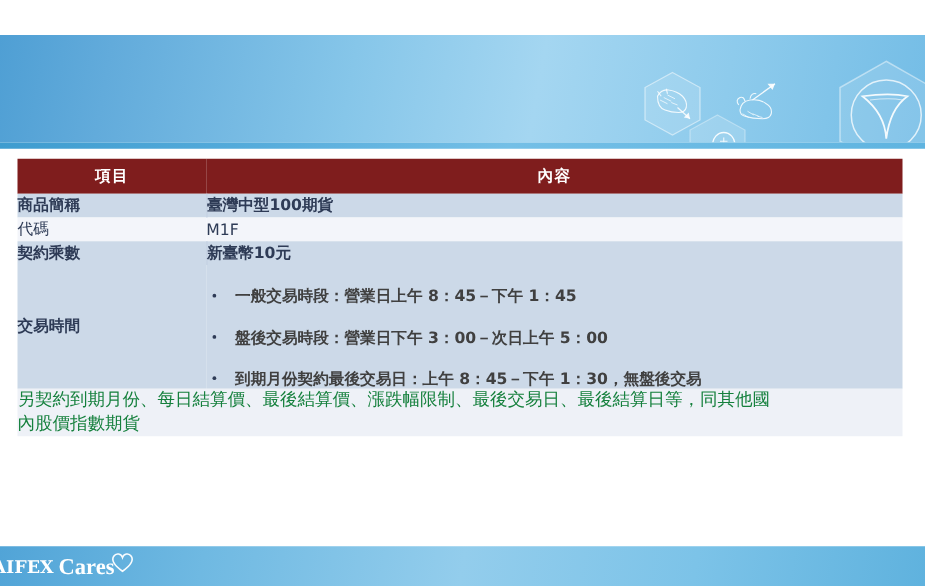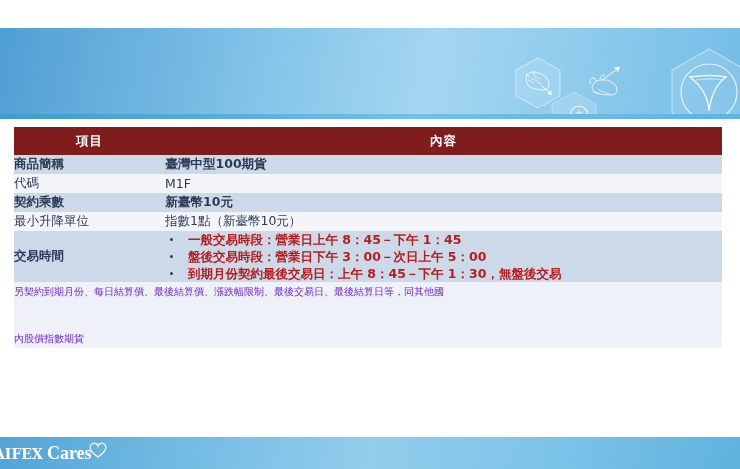--- a/index.html
+++ b/index.html
@@ -78,41 +78,42 @@
     border-right:1px solid #c2d0e1;
     height:45px;
     white-space:nowrap;
   }
   .cell-value-tall{
     padding:6px 0 6px 11px;
     height:50px;
   }
   .bullets{list-style:none;margin:0;padding:0;}
   .bullets li{
-    font-size:12.5px;color:#b91c1c;
+    font-size:12.5px;color:#404040;
     line-height:17px;
     position:relative;
     padding-left:23px;
     white-space:nowrap;
+    margin-top:16px;
   }
   .bullets li::before{
     content:"";
     position:absolute;left:5px;top:7px;
     width:3px;height:3px;border-radius:50%;
     background:#2e3b56;
   }
 
   
   .note-cell{
     background:#eef1f7;
-    font-size:10px;color:#6d28d9;
+    font-size:14px;color:#15803d;
     line-height:19px;
     padding:8px 10px 8px 11px;
   }
-  .note-cell .l2{display:block;margin-top:28px;}
+  .note-cell .l2{display:block;}
 
   
   .footer-band{
     position:absolute;left:0;top:437px;width:740px;height:32px;
     background:linear-gradient(100deg,#51a4d7 0%,#6fb9e2 22%,#93cdec 50%,#7cc3e8 75%,#5fb2de 100%);
     overflow:hidden;
   }
   .footer-logo{
     position:absolute;left:-6px;top:6px;
     display:flex;align-items:center;
@@ -190,24 +191,20 @@
       <td class="cell-value">臺灣中型100期貨</td>
     </tr>
     <tr class="r-odd">
       <td class="cell-label">代碼</td>
       <td class="cell-value">M1F</td>
     </tr>
     <tr class="r-even">
       <td class="cell-label">契約乘數</td>
       <td class="cell-value">新臺幣10元</td>
     </tr>
-    <tr class="r-odd">
-      <td class="cell-label">最小升降單位</td>
-      <td class="cell-value">指數1點（新臺幣10元）</td>
-    </tr>
     <tr class="r-even">
       <td class="cell-label-tall">交易時間</td>
       <td class="cell-value-tall">
         <ul class="bullets">
           <li>一般交易時段：營業日上午 8：45－下午 1：45</li>
           <li>盤後交易時段：營業日下午 3：00－次日上午 5：00</li>
           <li>到期月份契約最後交易日：上午 8：45－下午 1：30，無盤後交易</li>
         </ul>
       </td>
     </tr>

